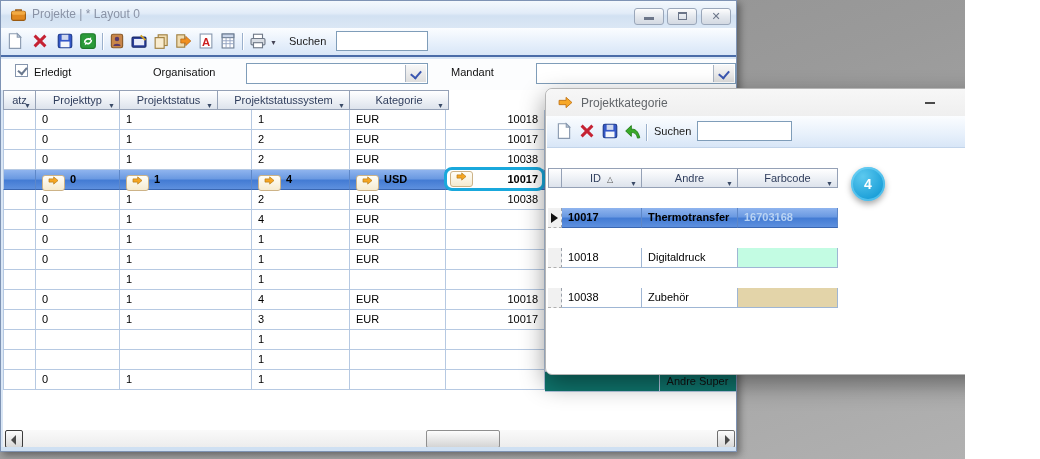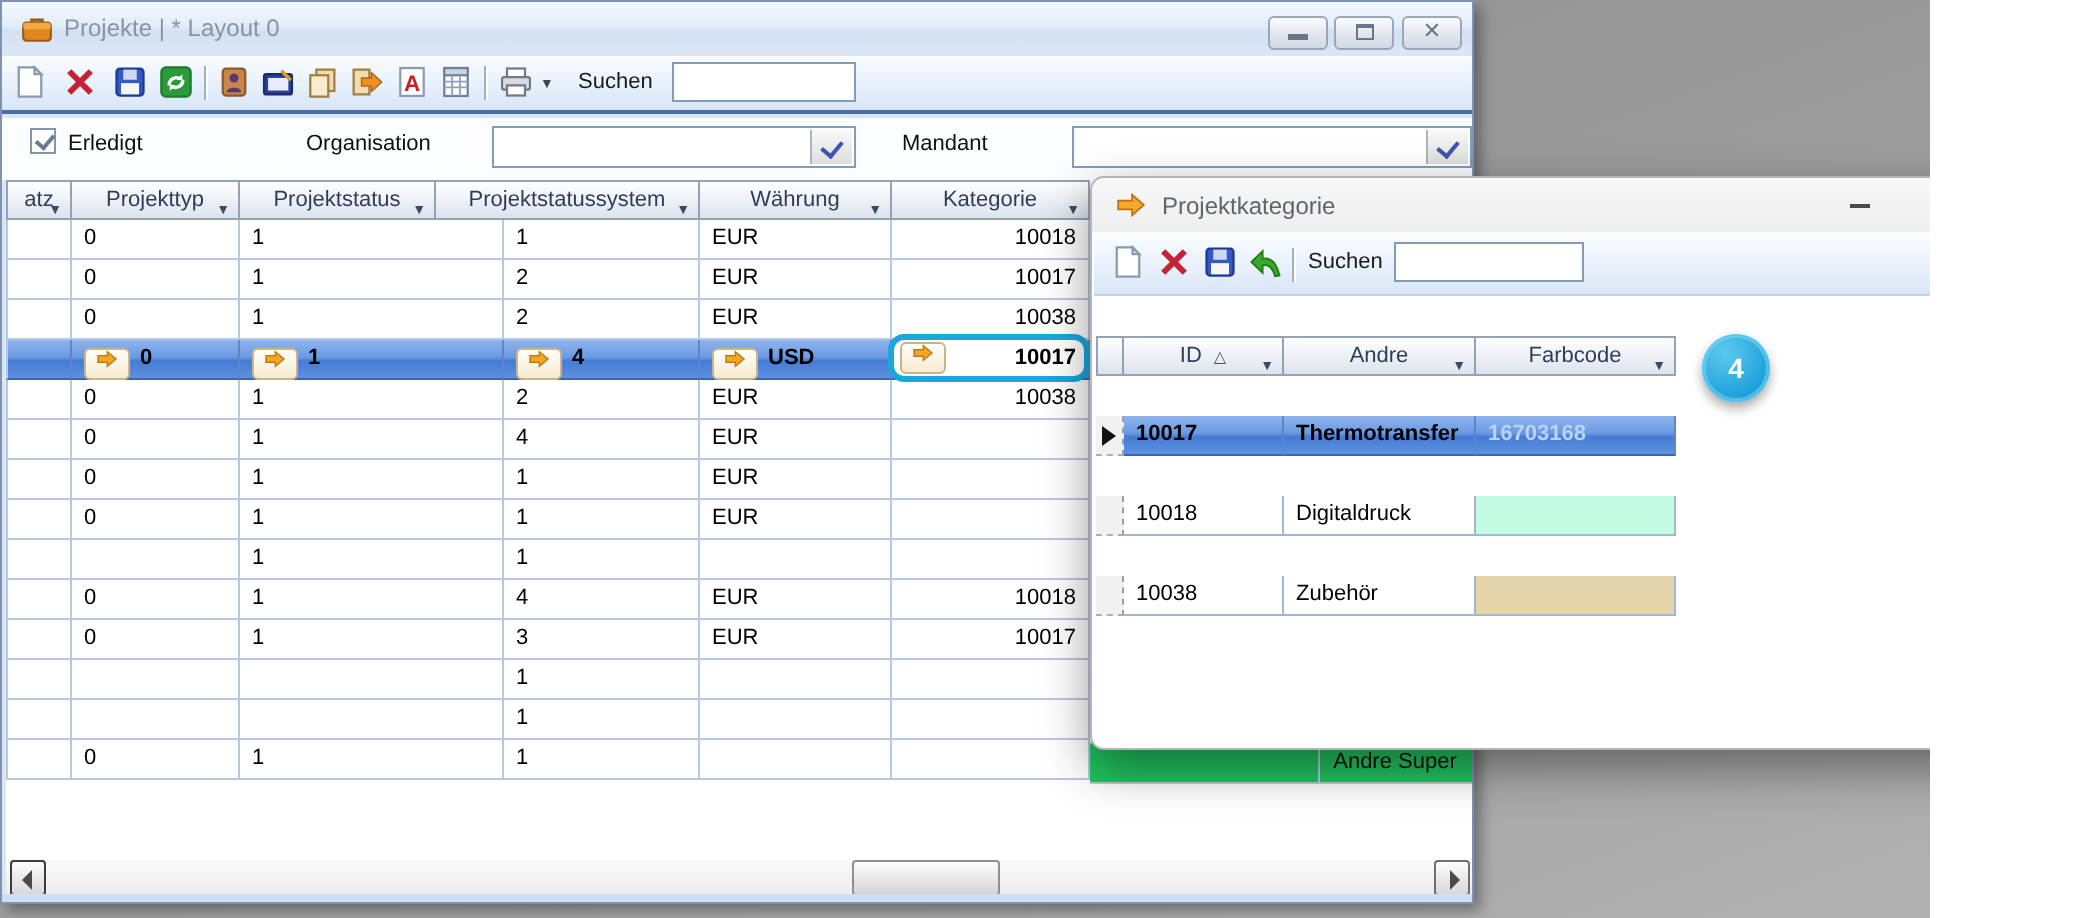--- a/index.html
+++ b/index.html
@@ -51,21 +51,21 @@
   .mcell.c5{text-align:right;}
   .mt-row.sel .mcell{background:linear-gradient(180deg,#8fb4ee 0%,#6b9ae2 45%,#447cd4 55%,#5e90de 100%);
     font-weight:bold;border-bottom-color:#3a67b2;border-right-color:#5d87c8;}
   .abtn{display:inline-block;width:21px;height:14px;border:1px solid #cdb387;border-radius:3px;vertical-align:-2px;
     background:linear-gradient(180deg,#fffef9,#f6ebd0);text-align:center;line-height:11px;margin-right:5px;}
   .hlbox{position:absolute;left:-2px;top:-3px;width:101px;height:24px;box-sizing:border-box;
     border:3px solid #19a8dc;border-radius:8px;background:#fff;display:flex;align-items:center;
     justify-content:space-between;padding:0 4px 0 3px;z-index:2;}
   .hlbox .val{font-weight:bold;color:#000;}
   .partial-cell{position:absolute;left:544px;top:370px;width:191px;height:21px;box-sizing:border-box;
-    border-top:1px solid #b6c9e2;border-bottom:1px solid #b6c9e2;background:#22c55e;}
+    border-top:1px solid #b6c9e2;border-bottom:1px solid #b6c9e2;background:#0f766e;}
   .partial-vline{position:absolute;left:114px;top:0;bottom:0;width:1px;background:#b6c9e2;}
   .partial-text{position:absolute;left:118px;right:4px;top:3px;text-align:center;color:#111;}
   
   .hscroll{position:absolute;left:2px;top:429px;width:733px;height:18px;background:linear-gradient(180deg,#fafafa,#ececec);}
   .sb-btn{position:absolute;top:0;width:18px;height:18px;box-sizing:border-box;border:1px solid #6e6e6e;border-radius:2px;
     background:linear-gradient(180deg,#fcfcfc,#d8d8d8);}
   .sb-left{left:2px;border-color:#3c3c3c;}
   .sb-right{right:1px;}
   .tri-l{position:absolute;left:5px;top:4px;width:0;height:0;border:5px solid transparent;border-right-color:#4a4a4a;border-left:none;}
   .tri-r{position:absolute;left:7px;top:4px;width:0;height:0;border:5px solid transparent;border-left-color:#4a4a4a;border-right:none;}
@@ -197,21 +197,20 @@
       </span>
     </div>
 
     <div class="gridbg"></div>
     <div id="main-table">
         <div class="mt-header">
           <div class="hcell" style="width: 33px;"><span>atz</span><span class="farrow">▼</span></div>
           <div class="hcell" style="width: 84px;"><span>Projekttyp</span><span class="farrow">▼</span></div>
           <div class="hcell" style="width: 98px;"><span>Projektstatus</span><span class="farrow">▼</span></div>
           <div class="hcell" style="width: 132px;"><span>Projektstatussystem</span><span class="farrow">▼</span></div>
-          <div class="hcell" style="width: 96px;"><span>Währung</span><span class="farrow">▼</span></div>
           <div class="hcell" style="width: 99px; text-align: center;"><span>Kategorie</span><span class="farrow">▼</span></div>
         </div>
         <div class="mt-row">
           <div class="mcell c0" style="width: 33px;"><span></span></div>
           <div class="mcell c1" style="width: 84px;"><span>0</span></div>
           <div class="mcell c2" style="width: 132px;"><span>1</span></div>
           <div class="mcell c3" style="width: 98px;"><span>1</span></div>
           <div class="mcell c4" style="width: 96px;"><span>EUR</span></div>
           <div class="mcell c5" style="width: 99px;"><span>10018</span></div>
         </div>

